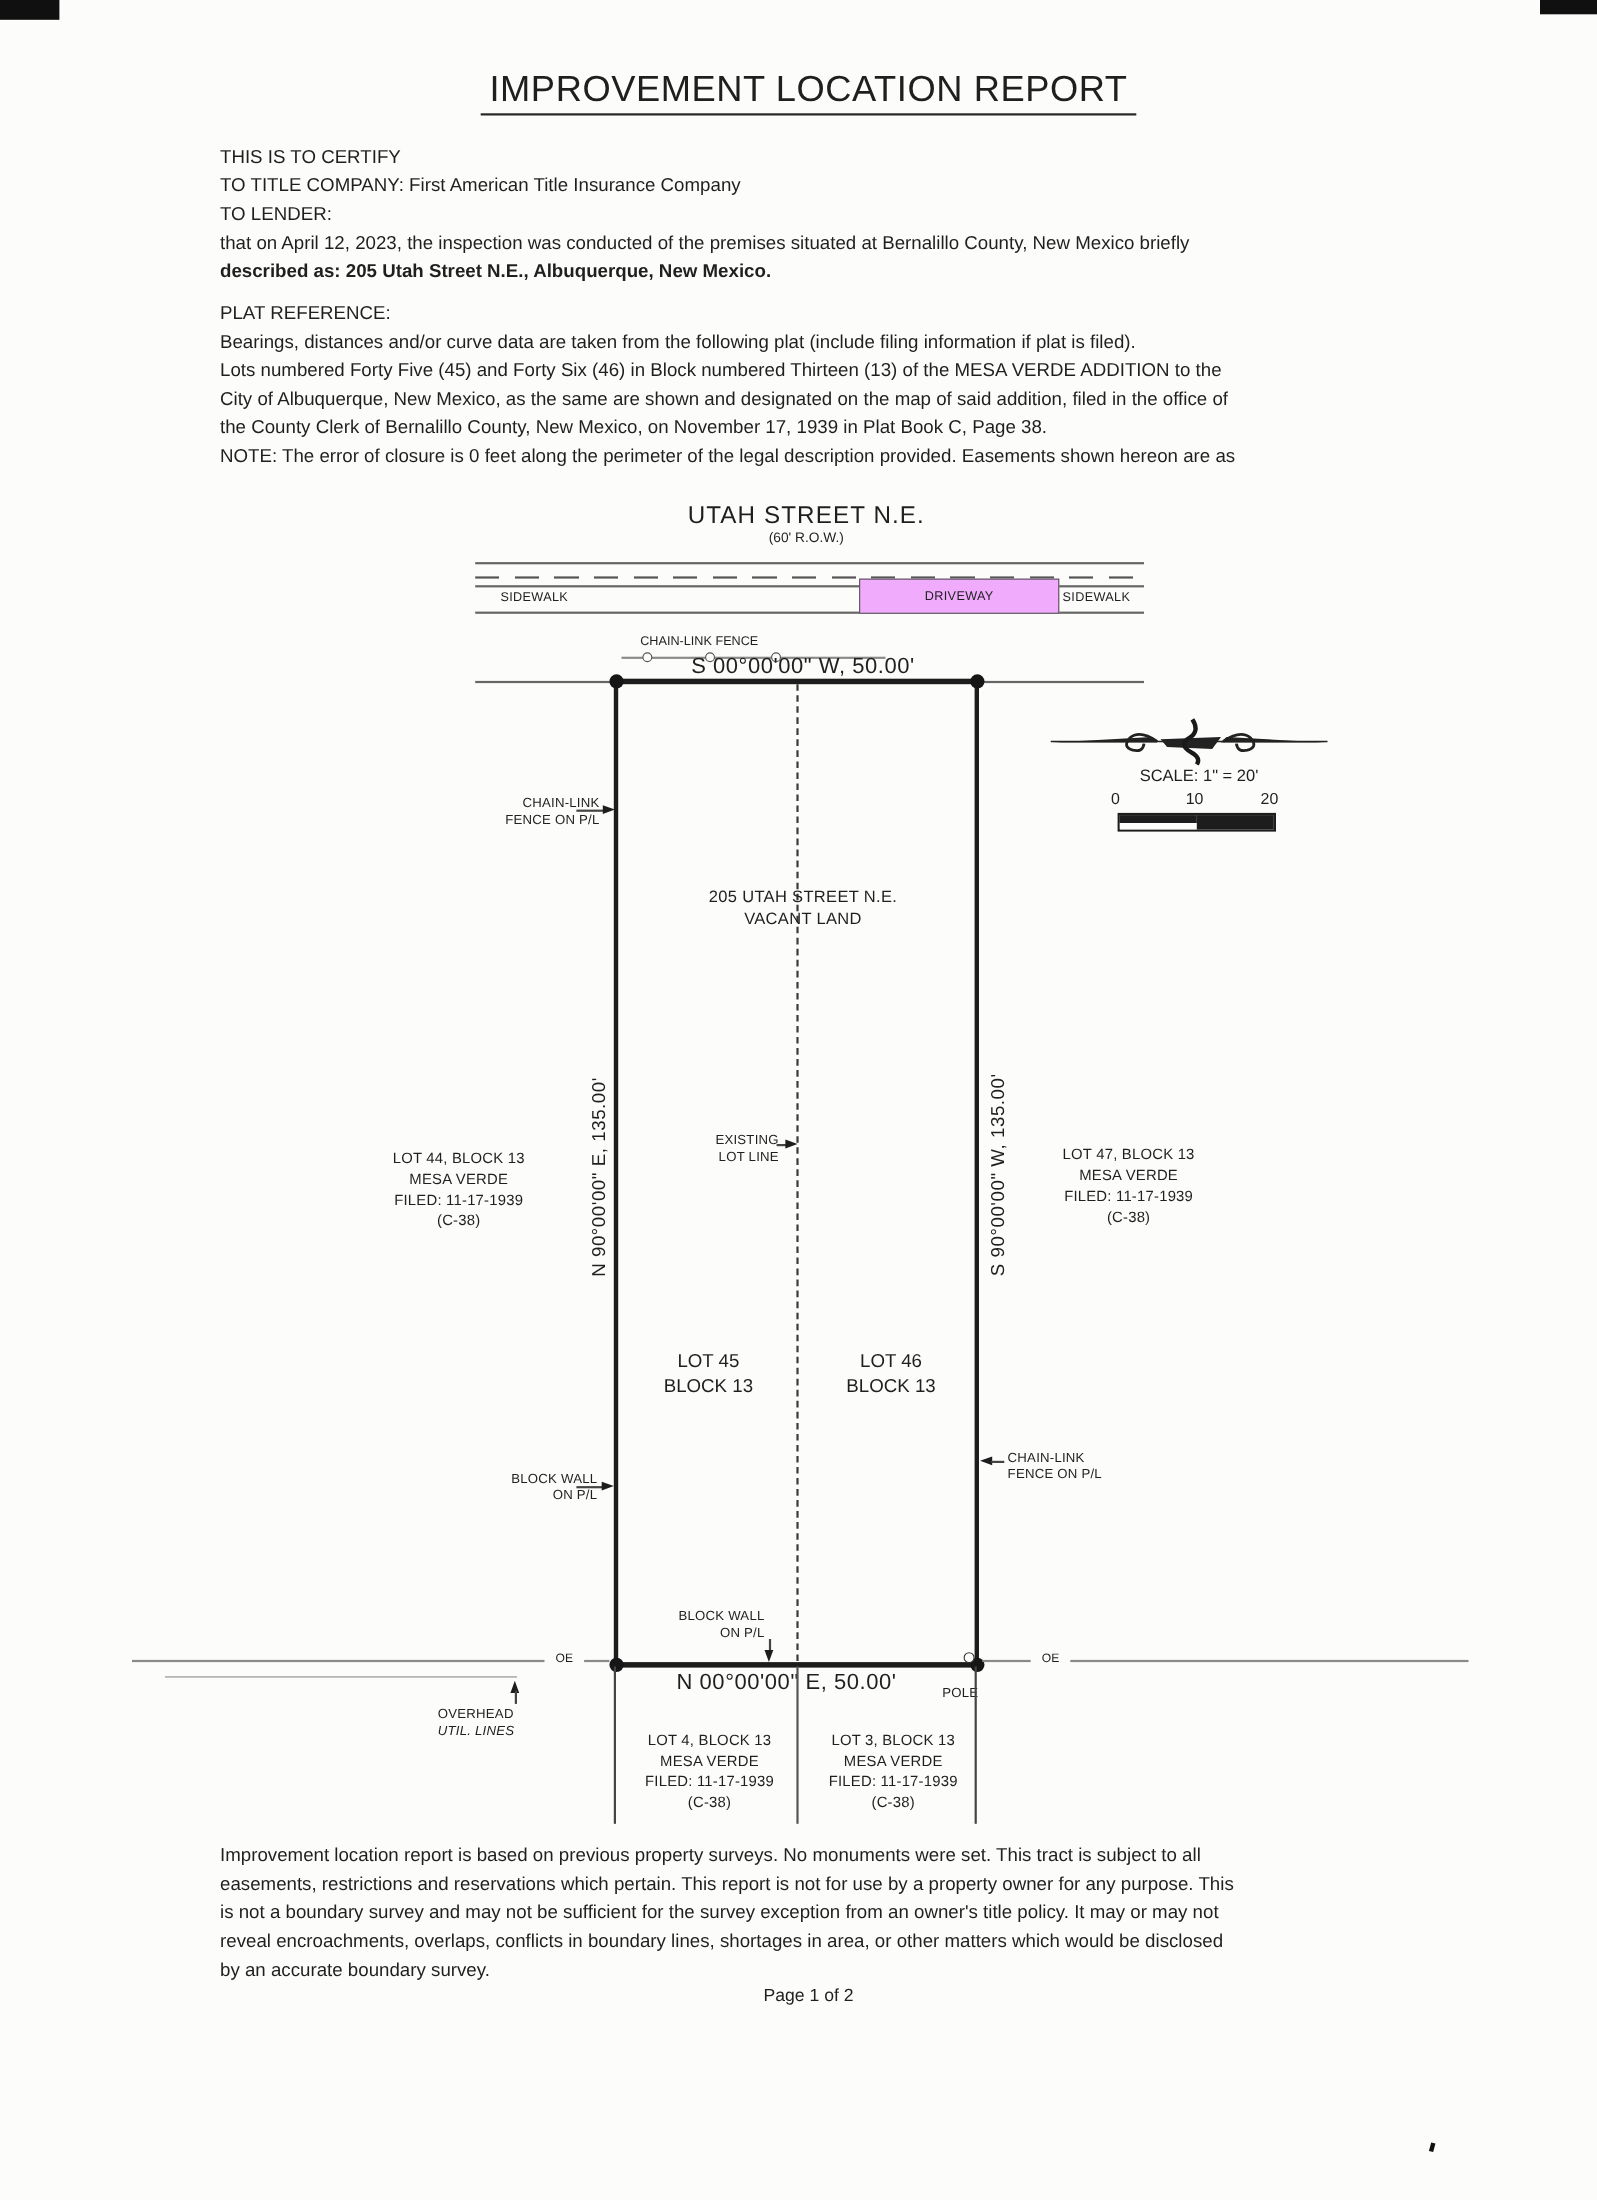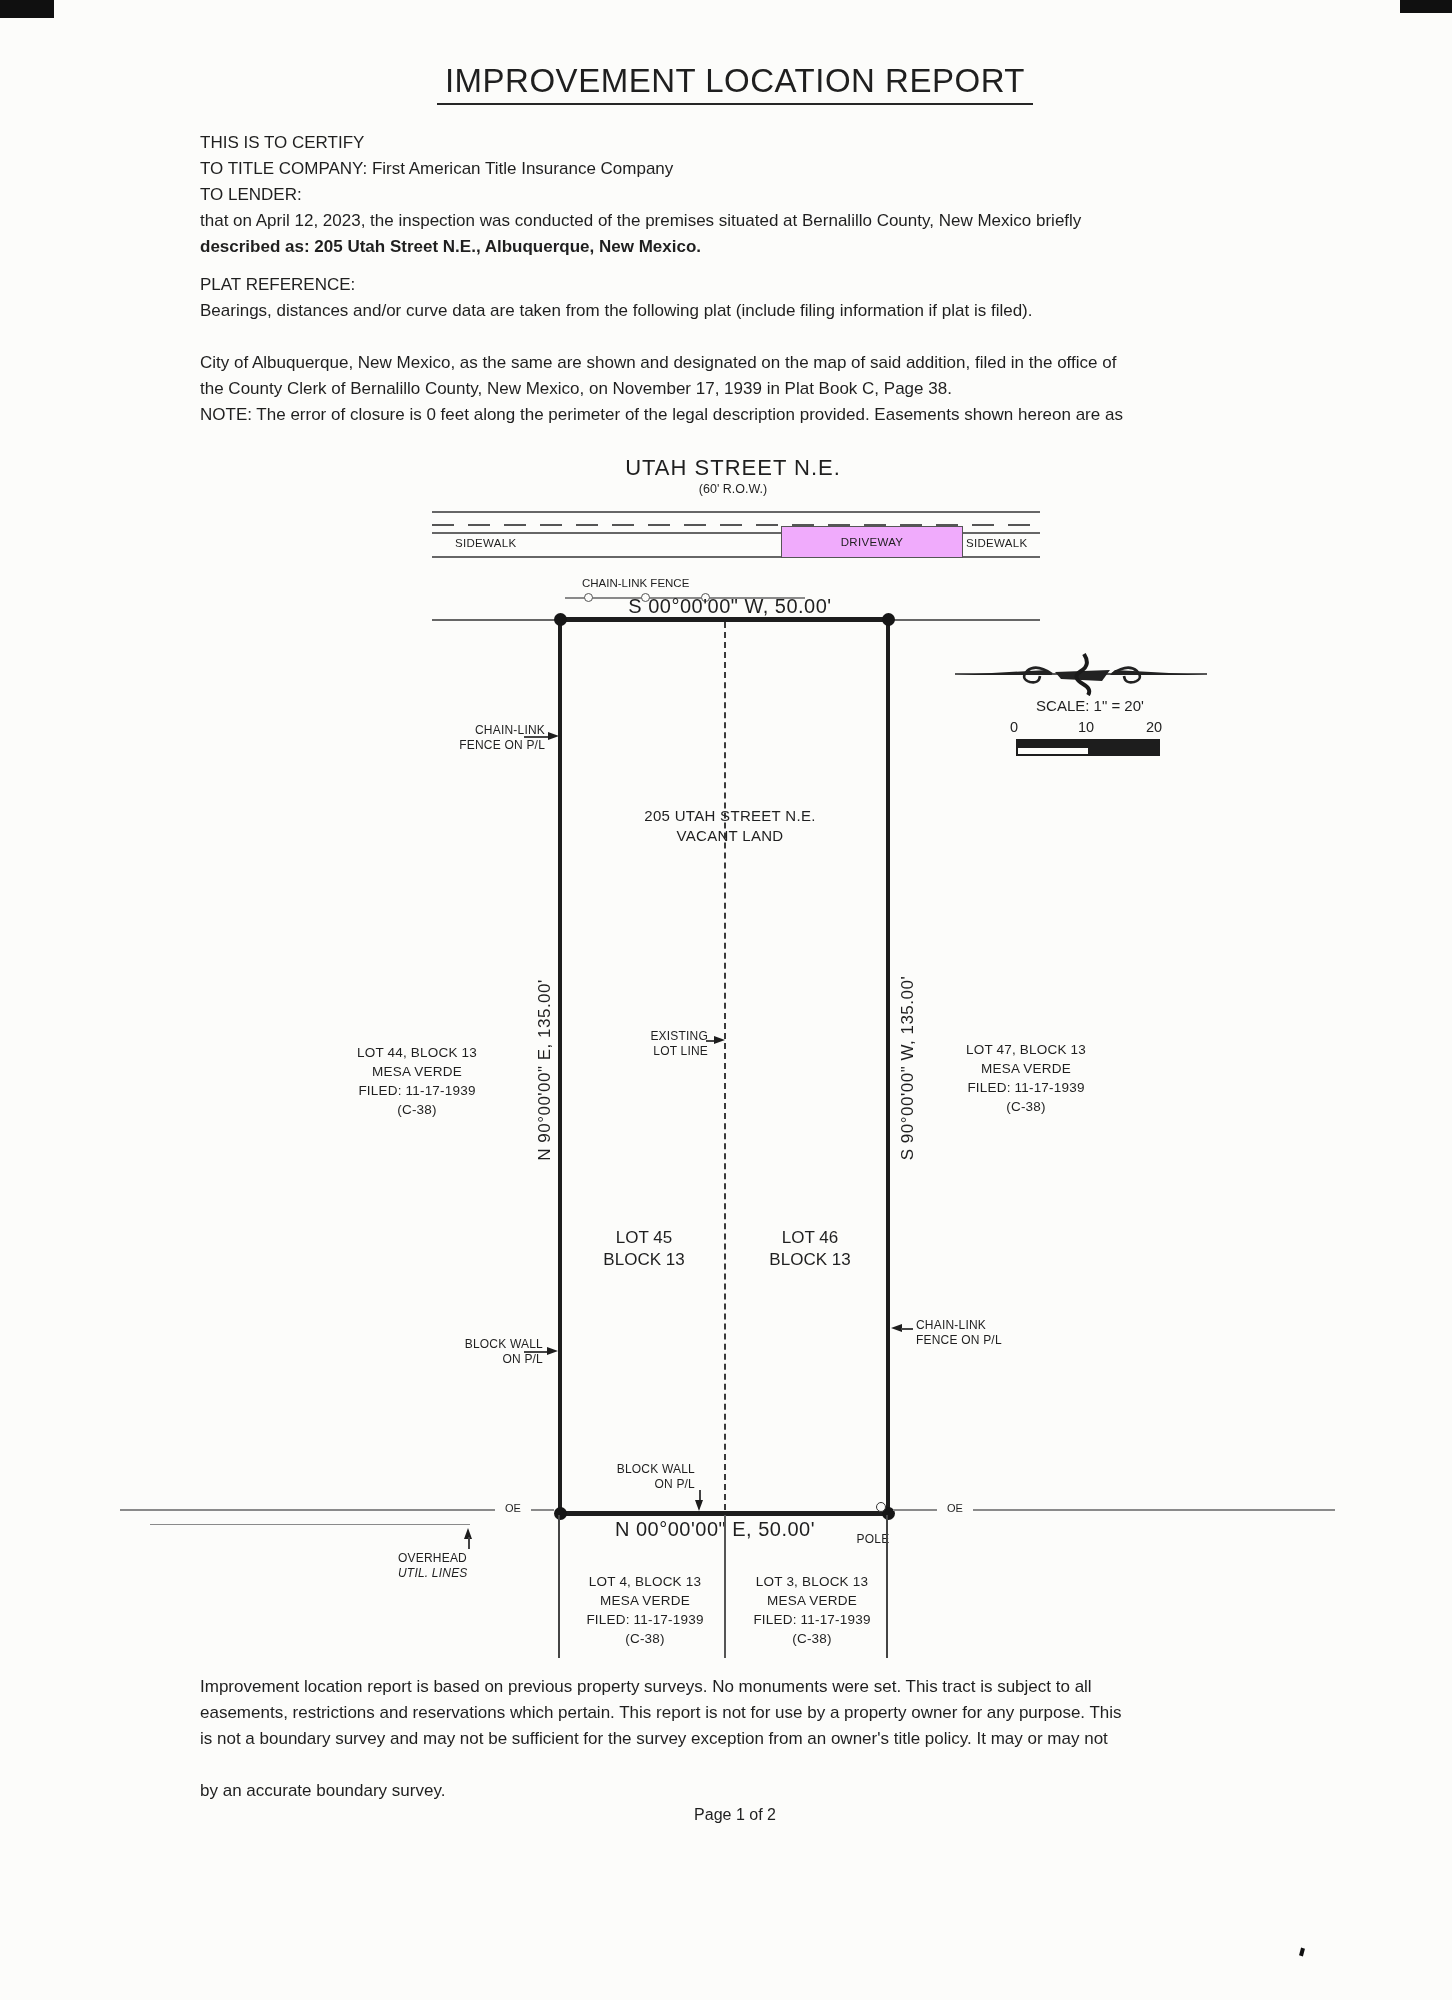--- a/index.html
+++ b/index.html
@@ -52,20 +52,21 @@
   </div>
 
   <div class="t body-txt" style="left:200px;top:130px;">THIS IS TO CERTIFY</div>
   <div class="t body-txt" style="left:200px;top:156px;">TO TITLE COMPANY: First American Title Insurance Company</div>
   <div class="t body-txt" style="left:200px;top:182px;">TO LENDER:</div>
   <div class="t body-txt" style="left:200px;top:208px;">that on April 12, 2023, the inspection was conducted of the premises situated at Bernalillo County, New Mexico briefly</div>
   <div class="t body-txt" style="left:200px;top:234px;font-weight:bold;">described as: 205 Utah Street N.E., Albuquerque, New Mexico.</div>
 
   <div class="t body-txt" style="left:200px;top:272px;">PLAT REFERENCE:</div>
   <div class="t body-txt" style="left:200px;top:298px;">Bearings, distances and/or curve data are taken from the following plat (include filing information if plat is filed).</div>
+  <div class="t body-txt" style="left:200px;top:324px;">Lots numbered Forty Five (45) and Forty Six (46) in Block numbered Thirteen (13) of the MESA VERDE ADDITION to the</div>
   <div class="t body-txt" style="left:200px;top:350px;">City of Albuquerque, New Mexico, as the same are shown and designated on the map of said addition, filed in the office of</div>
   <div class="t body-txt" style="left:200px;top:376px;">the County Clerk of Bernalillo County, New Mexico, on November 17, 1939 in Plat Book C, Page 38.</div>
 
   <div class="t body-txt" style="left:200px;top:402px;">NOTE: The error of closure is 0 feet along the perimeter of the legal description provided. Easements shown hereon are as</div>
 
   <div class="t c" style="left:433px;top:455px;width:600px;font-size:22px;letter-spacing:1px;">UTAH STREET N.E.</div>
   <div class="t c" style="left:433px;top:482px;width:600px;font-size:12.5px;">(60' R.O.W.)</div>
 
   <div class="hl thin" style="left:432px;top:511px;width:608px;height:1.6px;"></div>
   <div class="dash-h" style="left:432px;top:524px;width:608px;"></div>
@@ -185,16 +186,17 @@
   <div class="t c lotblk" style="left:555px;top:1610px;width:180px;">FILED: 11-17-1939</div>
   <div class="t c lotblk" style="left:555px;top:1629px;width:180px;">(C-38)</div>
   <div class="t c lotblk" style="left:722px;top:1572px;width:180px;">LOT 3, BLOCK 13</div>
   <div class="t c lotblk" style="left:722px;top:1591px;width:180px;">MESA VERDE</div>
   <div class="t c lotblk" style="left:722px;top:1610px;width:180px;">FILED: 11-17-1939</div>
   <div class="t c lotblk" style="left:722px;top:1629px;width:180px;">(C-38)</div>
 
   <div class="t body-txt" style="left:200px;top:1674px;">Improvement location report is based on previous property surveys. No monuments were set. This tract is subject to all</div>
   <div class="t body-txt" style="left:200px;top:1700px;">easements, restrictions and reservations which pertain. This report is not for use by a property owner for any purpose. This</div>
   <div class="t body-txt" style="left:200px;top:1726px;">is not a boundary survey and may not be sufficient for the survey exception from an owner's title policy. It may or may not</div>
+  <div class="t body-txt" style="left:200px;top:1752px;">reveal encroachments, overlaps, conflicts in boundary lines, shortages in area, or other matters which would be disclosed</div>
   <div class="t body-txt" style="left:200px;top:1778px;">by an accurate boundary survey.</div>
   <div class="t c" style="left:535px;top:1806px;width:400px;font-size:16px;">Page 1 of 2</div>
 
 </div>
 
 </body></html>

